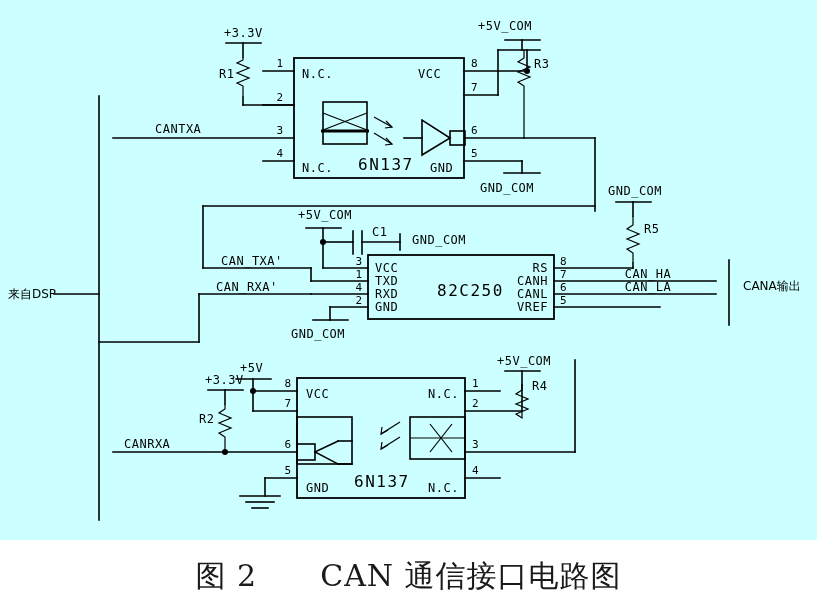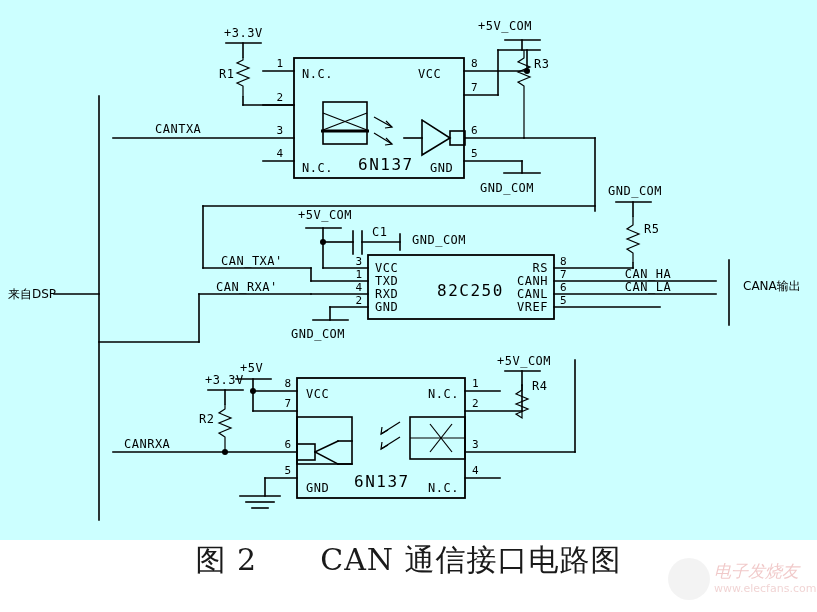--- a/index.html
+++ b/index.html
@@ -71,21 +71,21 @@
     fill: #000000;
   }
   #caption {
     position: absolute;
     left: 0;
     top: 540px;
     width: 817px;
     height: 72px;
     background: #ffffff;
     display: flex;
-    align-items: flex-start;
+    align-items: center;
     justify-content: center;
   }
   #caption-text {
     font-family: "DejaVu Serif", serif;
     font-size: 30px;
     color: #1a1a1a;
     white-space: pre;
     letter-spacing: 1px;
   }
   #watermark-bottom {
@@ -418,19 +418,14 @@
       </g>
       <text class="lbl" x="532" y="390">R4</text>
 
     </svg>
   </div>
 
   <div id="caption">
     <div id="caption-text">图 2      CAN 通信接口电路图</div>
   </div>
 
-  <div id="watermark-bottom">
-    <div class="wm-circle"></div>
-    <div class="wm-line1">电子发烧友</div>
-    <div class="wm-line2">www.elecfans.com</div>
-  </div>
 
 </div>
 
 </body></html>

